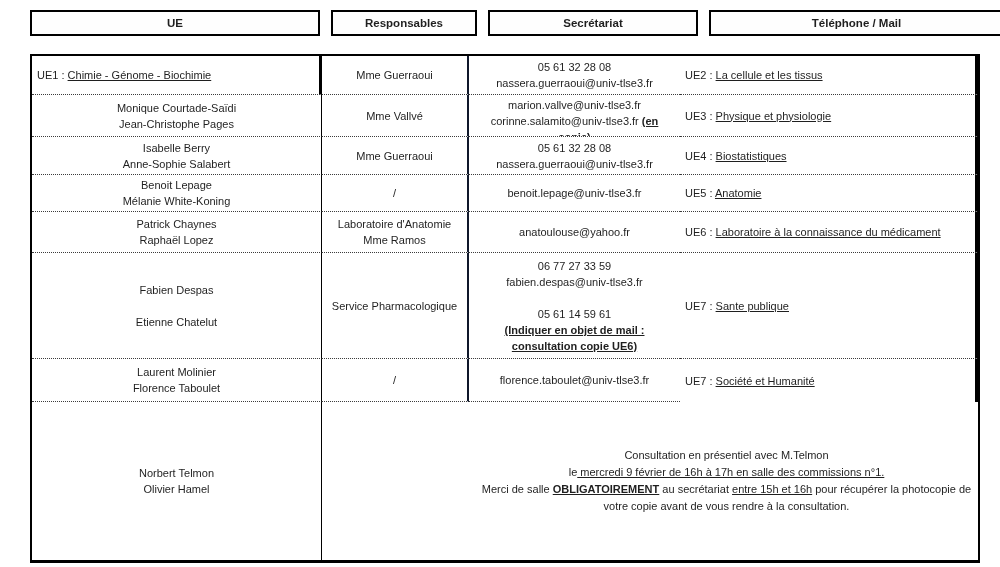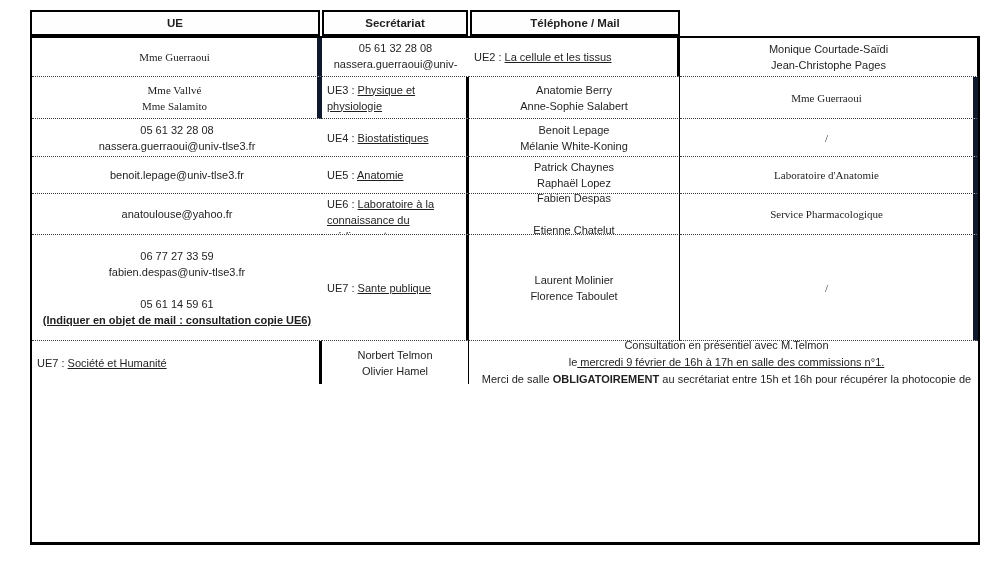--- a/index.html
+++ b/index.html
@@ -15,23 +15,23 @@
   .page {
     position: absolute;
     top: 10px;
     left: 30px;
     width: 950px;
   }
   
   .grid-header {
     display: grid;
     grid-template-columns: 290px 146px 210px 295px;
-    column-gap: 2px;
+    column-gap: 11px;
     height: 26px;
-    margin-bottom: 0;
+    margin-bottom: 18px;
   }
   .hcell {
     box-sizing: border-box;
     border: 2px solid #000000;
     background: #fefefe;
     display: flex;
     align-items: center;
     justify-content: center;
     font-size: 11.5px;
     font-weight: bold;
@@ -58,62 +58,69 @@
     line-height: 16px;
     overflow: hidden;
   }
   .cell.ue {
     text-align: left;
     padding-left: 5px;
     padding-right: 6px;
   }
   .col0 { border-right: 3px solid #000000; }
   .col1 { border-right: 1px solid #000000; }
-  .col2 { border-right: 5px solid #0f172a; font-family: Liberation Serif, serif; }
+  .col2 { border-right: 2px solid #0f172a; }
   .sep  { border-bottom: 1px dotted #3c3c3c; }
   .merged { line-height: 17px; padding-left: 10px; }
   .line { min-height: 16px; }
   .merged .line { min-height: 17px; }
   .b { font-weight: bold; }
   .u { text-decoration: underline; }
   .ue-name { text-decoration: underline; }
 </style>
 </head>
 <body>
 
 <div class="page">
   <div class="grid-header">
     <div class="hcell">UE</div>
+    <div class="hcell">Responsables</div>
     <div class="hcell">Secrétariat</div>
     <div class="hcell">Téléphone / Mail</div>
   </div>
   <div class="grid-body" id="table-body">
+      <div class="cell col0 sep ue">
+        <div class="line"><span>UE1 : </span><span class="ue-name">Chimie - Génome - Biochimie</span></div>
+      </div>
       <div class="cell col2 sep">
         <div class="line"><span>Mme Guerraoui</span></div>
       </div>
       <div class="cell col3 sep">
         <div class="line"><span>05 61 32 28 08</span></div>
         <div class="line"><span>nassera.guerraoui@univ-tlse3.fr</span></div>
       </div>
       <div class="cell col0 sep ue">
         <div class="line"><span>UE2 : </span><span class="ue-name">La cellule et les tissus</span></div>
       </div>
       <div class="cell col1 sep">
         <div class="line"><span>Monique Courtade-Saïdi</span></div>
         <div class="line"><span>Jean-Christophe Pages</span></div>
       </div>
       <div class="cell col2 sep">
         <div class="line"><span>Mme Vallvé</span></div>
-        <div class="line"><span>Mme Salamito</span></div>
+      </div>
+      <div class="cell col3 sep">
+        <div class="line"><span>marion.vallve@univ-tlse3.fr</span></div>
+        <div class="line"><span>corinne.salamito@univ-tlse3.fr </span><span class="b u">(en copie)</span></div>
       </div>
       <div class="cell col0 sep ue">
         <div class="line"><span>UE3 : </span><span class="ue-name">Physique et physiologie</span></div>
       </div>
       <div class="cell col1 sep">
-        <div class="line"><span>Anatomie Berry</span></div>
+        <div class="line"><span>Isabelle Berry</span></div>
         <div class="line"><span>Anne-Sophie Salabert</span></div>
       </div>
       <div class="cell col2 sep">
         <div class="line"><span>Mme Guerraoui</span></div>
       </div>
       <div class="cell col3 sep">
         <div class="line"><span>05 61 32 28 08</span></div>
         <div class="line"><span>nassera.guerraoui@univ-tlse3.fr</span></div>
       </div>
       <div class="cell col0 sep ue">
@@ -131,20 +138,21 @@
       </div>
       <div class="cell col0 sep ue">
         <div class="line"><span>UE5 : </span><span class="ue-name">Anatomie</span></div>
       </div>
       <div class="cell col1 sep">
         <div class="line"><span>Patrick Chaynes</span></div>
         <div class="line"><span>Raphaël Lopez</span></div>
       </div>
       <div class="cell col2 sep">
         <div class="line"><span>Laboratoire d'Anatomie</span></div>
+        <div class="line"><span>Mme Ramos</span></div>
       </div>
       <div class="cell col3 sep">
         <div class="line"><span>anatoulouse@yahoo.fr</span></div>
       </div>
       <div class="cell col0 sep ue">
         <div class="line"><span>UE6 : </span><span class="ue-name">Laboratoire à la connaissance du médicament</span></div>
       </div>
       <div class="cell col1 sep">
         <div class="line"><span>Fabien Despas</span></div>
         <div class="line">&nbsp;</div>
@@ -163,20 +171,23 @@
       <div class="cell col0 sep ue">
         <div class="line"><span>UE7 : </span><span class="ue-name">Sante publique</span></div>
       </div>
       <div class="cell col1 sep">
         <div class="line"><span>Laurent Molinier</span></div>
         <div class="line"><span>Florence Taboulet</span></div>
       </div>
       <div class="cell col2 sep">
         <div class="line"><span>/</span></div>
       </div>
+      <div class="cell col3 sep">
+        <div class="line"><span>florence.taboulet@univ-tlse3.fr</span></div>
+      </div>
       <div class="cell col0 ue">
         <div class="line"><span>UE7 : </span><span class="ue-name">Société et Humanité</span></div>
       </div>
       <div class="cell col1">
         <div class="line"><span>Norbert Telmon</span></div>
         <div class="line"><span>Olivier Hamel</span></div>
       </div>
       <div class="cell col3 merged" style="grid-column: 3 / 5;">
         <div class="line"><span>Consultation en présentiel avec M.Telmon</span></div>
         <div class="line"><span>le</span><span class="u"> mercredi 9 février de 16h à 17h en salle des commissions n°1.</span></div>

